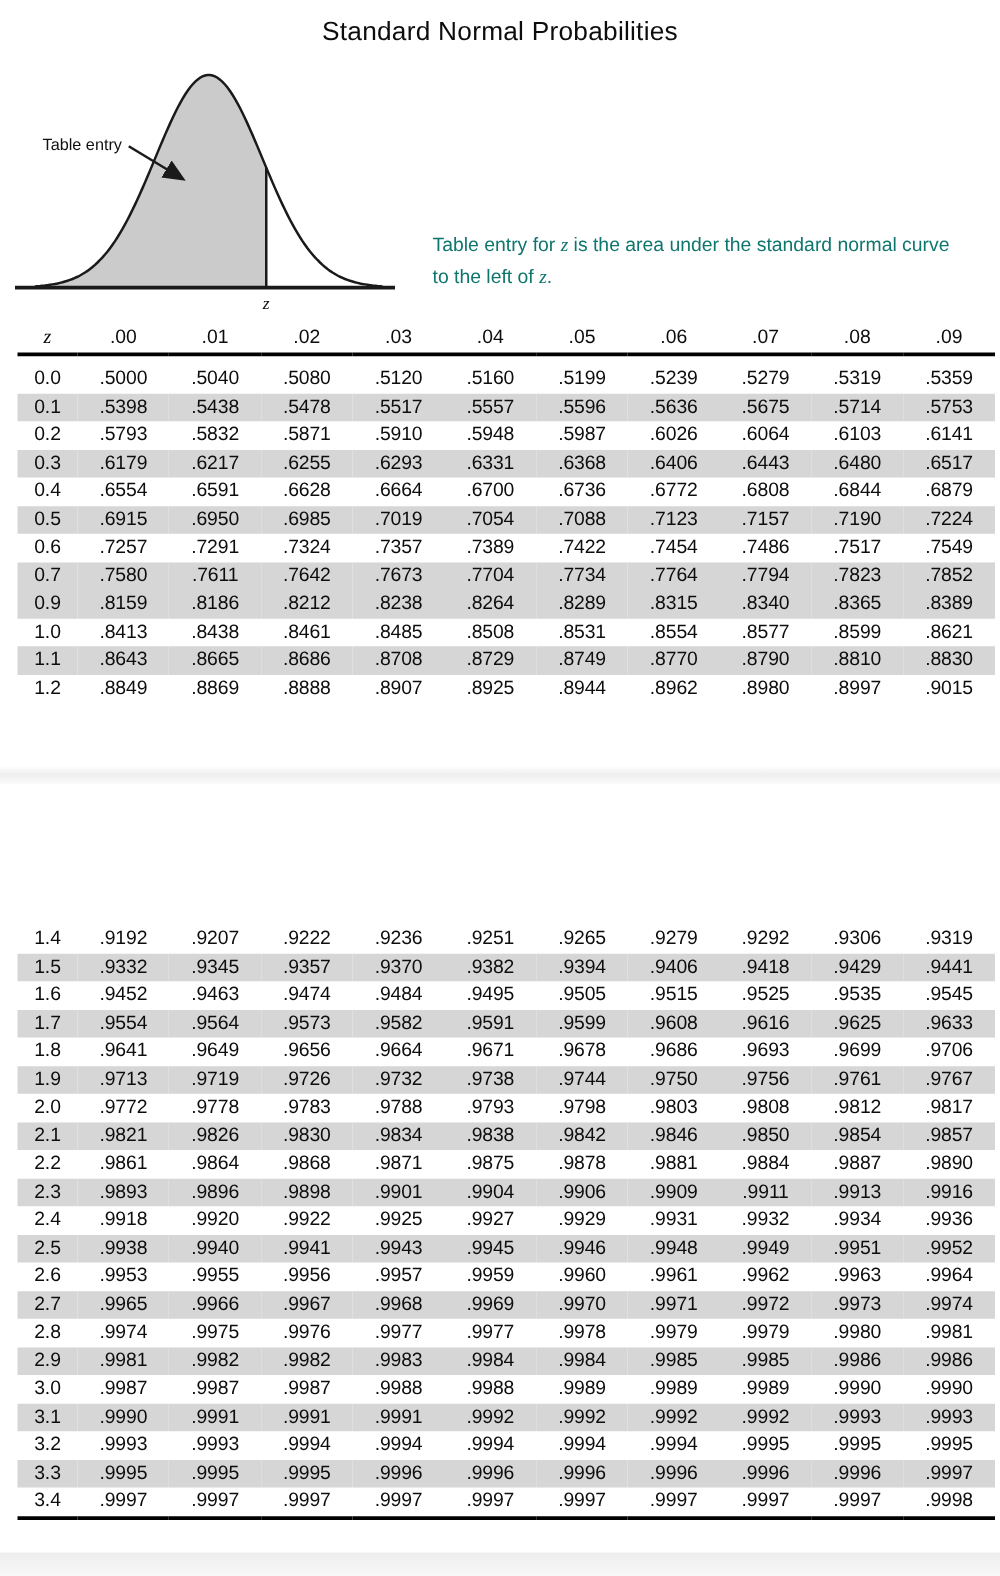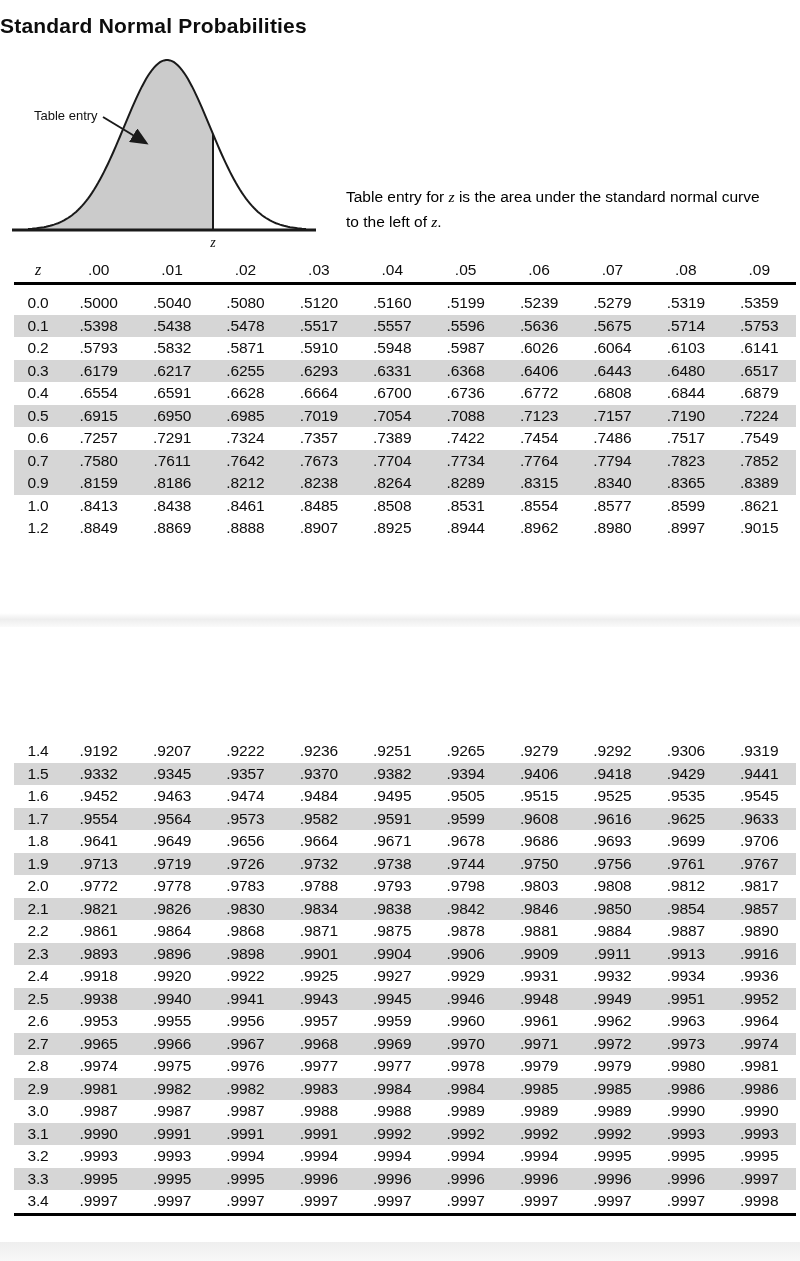--- a/index.html
+++ b/index.html
@@ -2,28 +2,28 @@
 <html><head>
 <meta charset="utf-8">
 <style>
   html,body{margin:0;padding:0;}
   body{
     width:800px;height:1261px;position:relative;overflow:hidden;
     background:#ffffff;color:#0d0d0d;
     font-family:"Liberation Sans",sans-serif;
   }
   .page-title{
-    position:absolute;top:14px;left:0;width:800px;
-    font-size:21px;font-weight:bold;letter-spacing:0.2px;margin:0;
+    position:absolute;top:14px;left:0;width:800px;text-align:center;
+    font-size:21px;font-weight:normal;letter-spacing:0.2px;margin:0;
   }
   .figure{position:absolute;top:44px;left:0;width:702px;height:212px;}
   .figure svg{position:absolute;left:10px;top:0;}
   .caption{
     position:absolute;left:346px;top:140px;width:450px;
-    font-size:15.5px;line-height:25px;color:#000000;
+    font-size:15.5px;line-height:25px;color:#0f766e;
   }
   .caption i{font-family:"Liberation Serif",serif;font-style:italic;}
   table{border-collapse:collapse;table-layout:fixed;border-spacing:0;}
   .hdr-table{position:absolute;top:257px;left:14px;width:782px;border-bottom:3px solid #000;}
   .hdr-table th{height:25px;padding:0;text-align:center;font-size:15.5px;font-weight:normal;vertical-align:middle;}
   .hdr-table th.zhead{font-family:"Liberation Serif",serif;font-style:italic;font-weight:normal;font-size:16px;}
   .tableA{position:absolute;top:292px;left:14px;width:782px;}
   .tableB{position:absolute;top:740px;left:14px;width:782px;border-bottom:3.5px solid #000;}
   td{height:22.5px;padding:0;text-align:center;font-size:15.5px;letter-spacing:-0.1px;vertical-align:middle;}
   tr.shaded{background:var(--shade,#d6d6d6);}
@@ -233,20 +233,33 @@
         <td>.8438</td>
         <td>.8461</td>
         <td>.8485</td>
         <td>.8508</td>
         <td>.8531</td>
         <td>.8554</td>
         <td>.8577</td>
         <td>.8599</td>
         <td>.8621</td>
       </tr>
+      <tr class="shaded">
+        <td>1.1</td>
+        <td>.8643</td>
+        <td>.8665</td>
+        <td>.8686</td>
+        <td>.8708</td>
+        <td>.8729</td>
+        <td>.8749</td>
+        <td>.8770</td>
+        <td>.8790</td>
+        <td>.8810</td>
+        <td>.8830</td>
+      </tr>
       <tr>
         <td>1.2</td>
         <td>.8849</td>
         <td>.8869</td>
         <td>.8888</td>
         <td>.8907</td>
         <td>.8925</td>
         <td>.8944</td>
         <td>.8962</td>
         <td>.8980</td>

